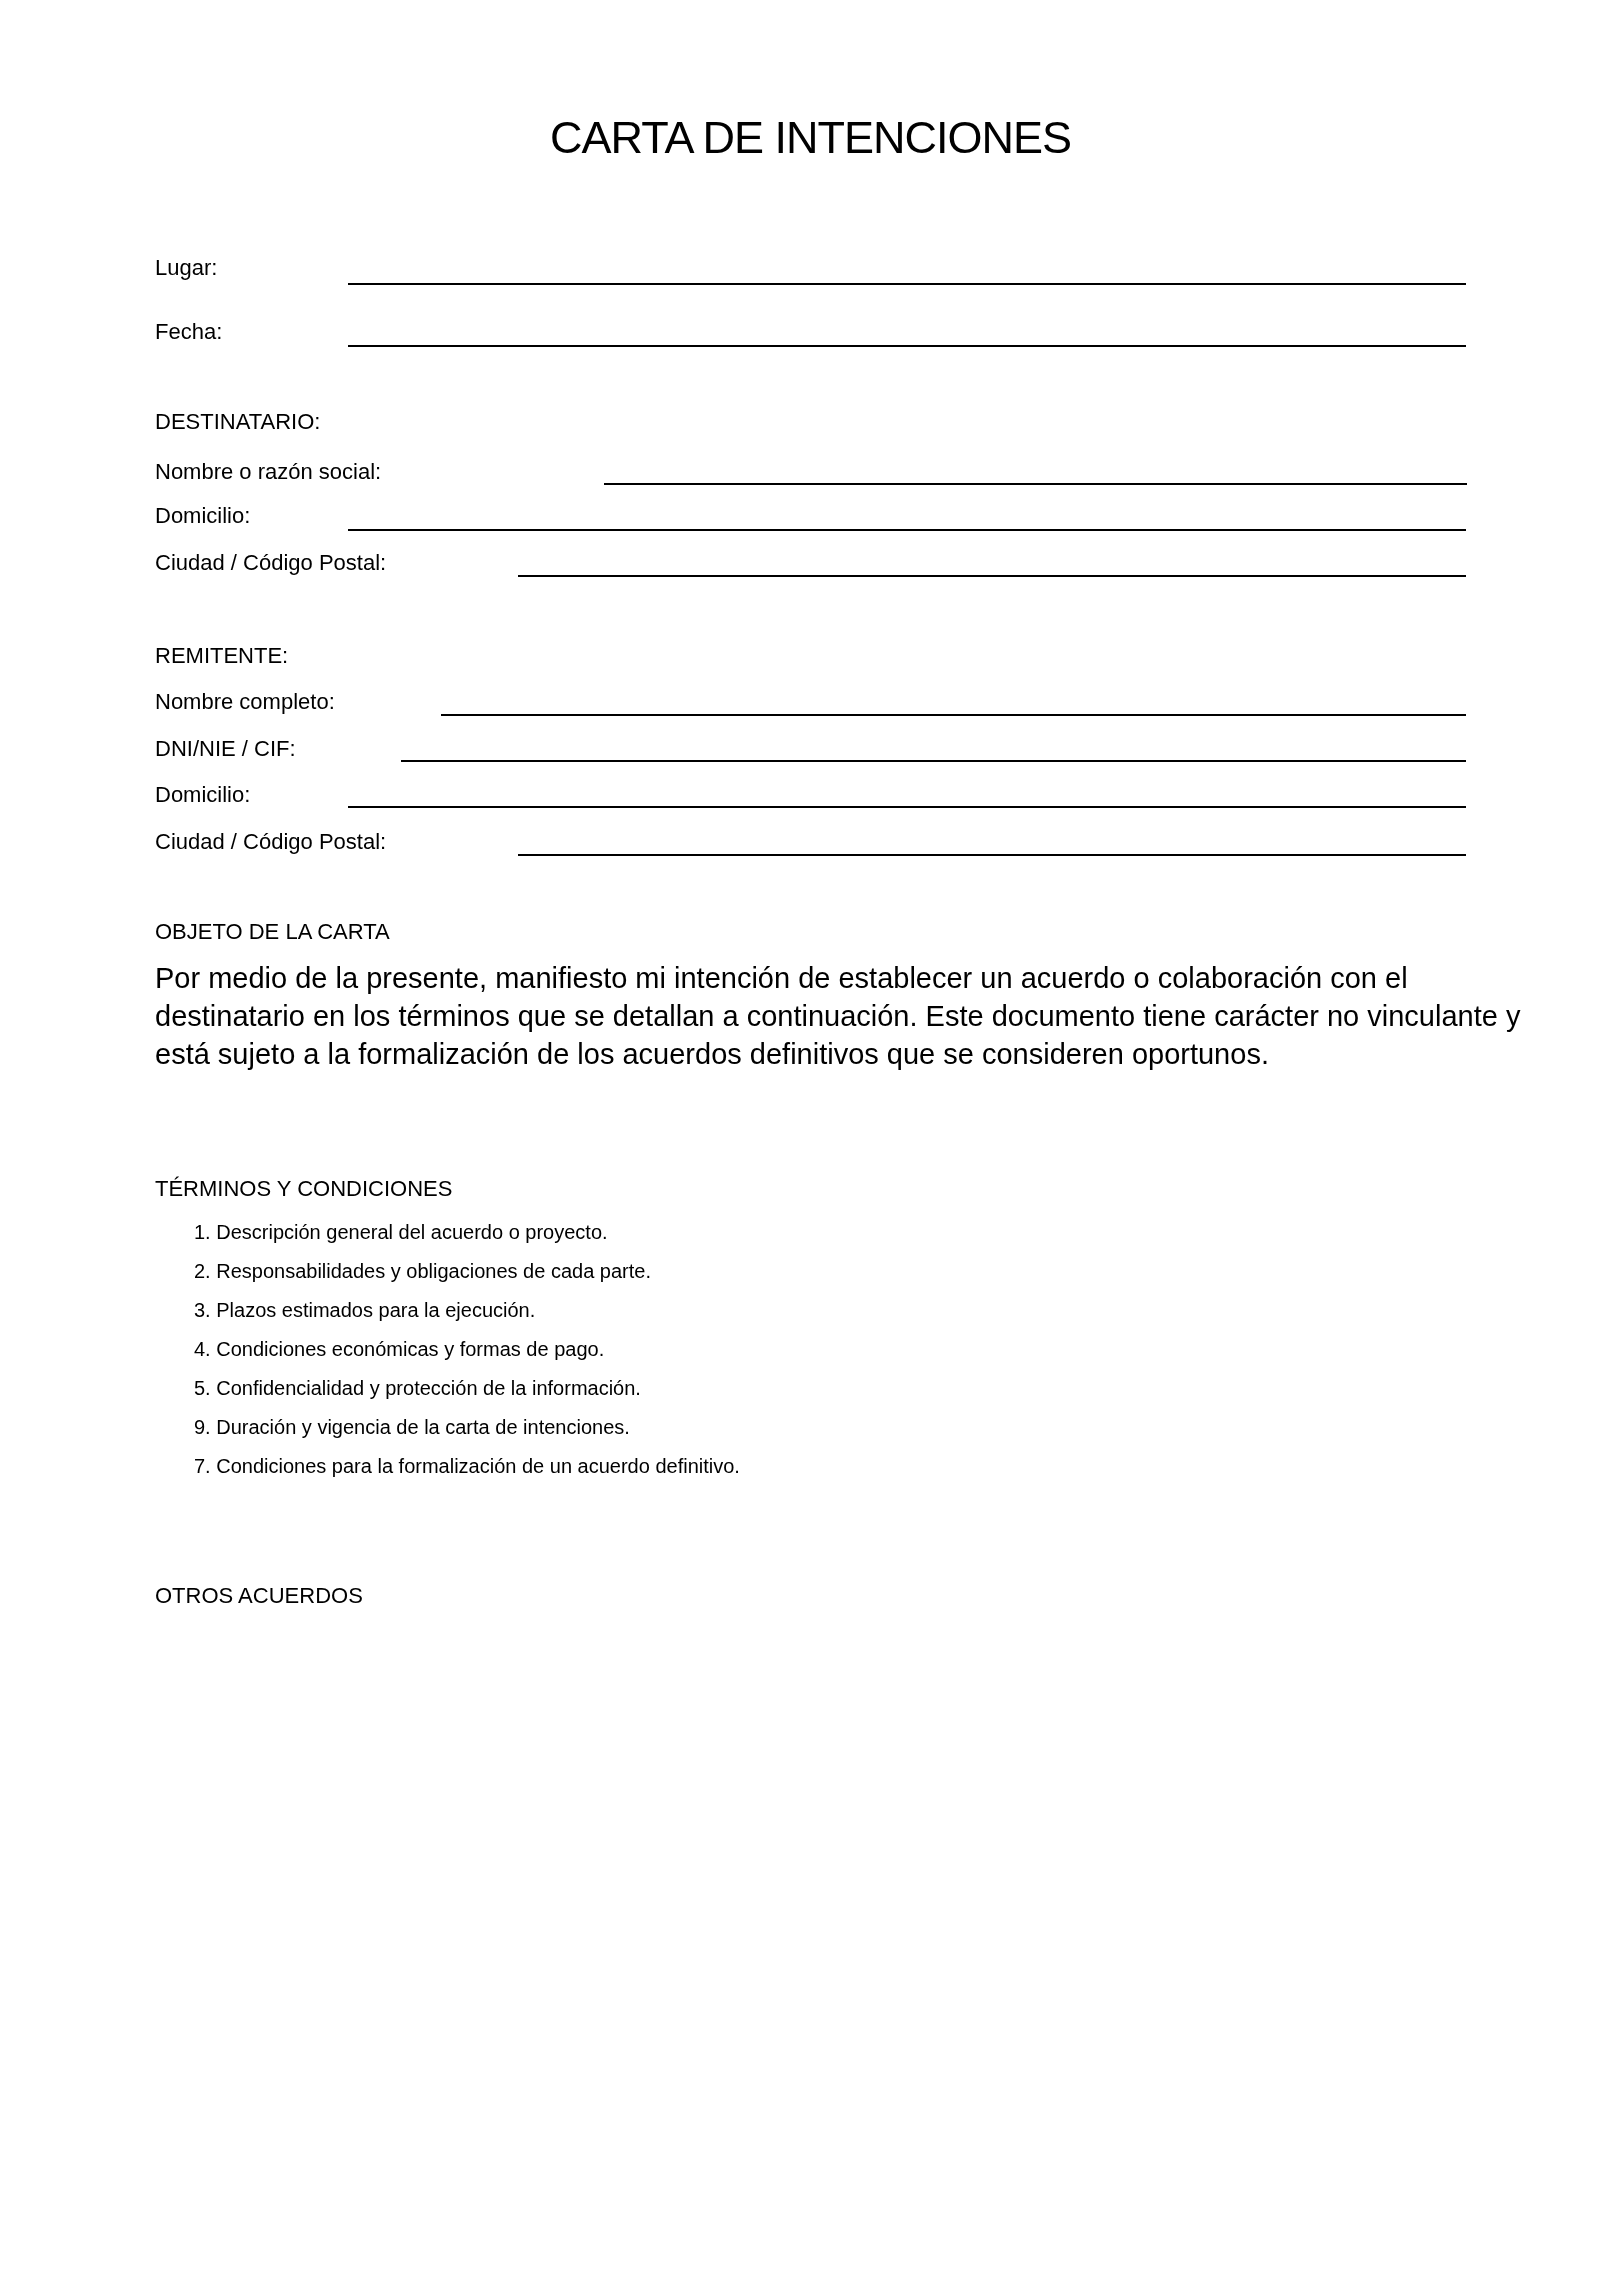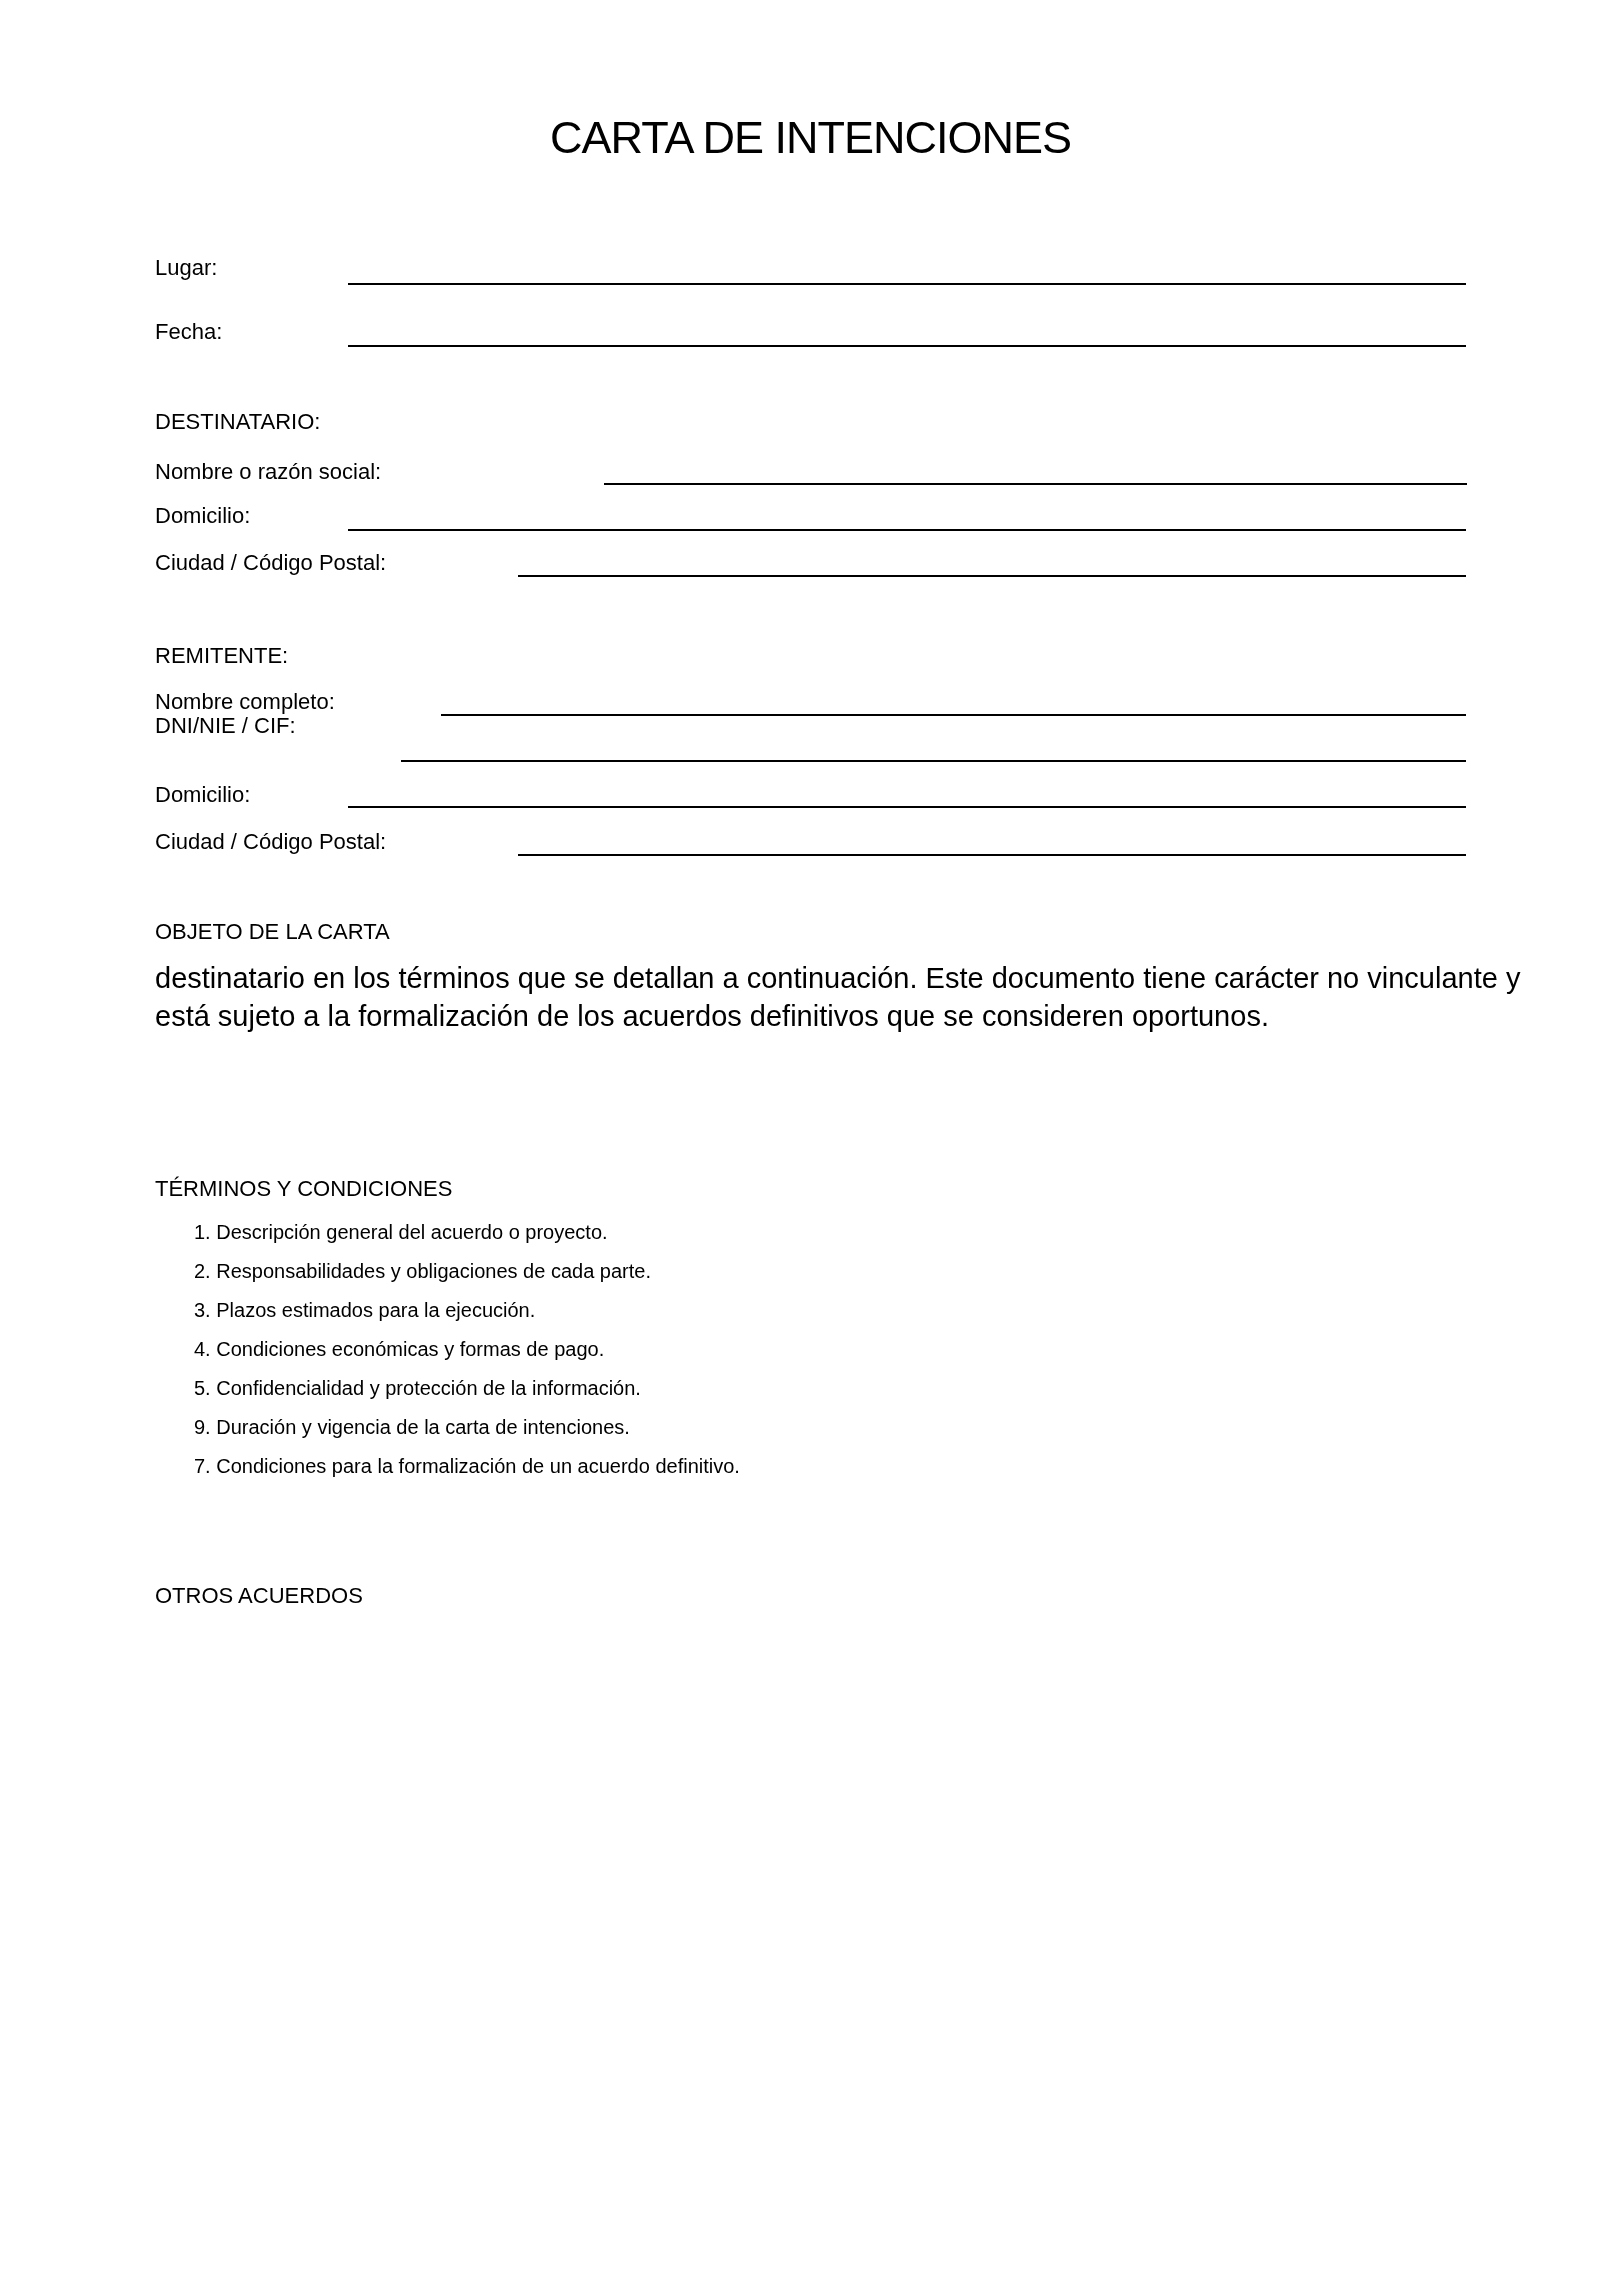--- a/index.html
+++ b/index.html
@@ -79,31 +79,32 @@
   <div class="uline" style="top:529px;left:348px;width:1118px"></div>
 
   <div class="lbl" style="top:545px">Ciudad / Código Postal:</div>
   <div class="uline" style="top:575px;left:518px;width:948px"></div>
 
   <div class="lbl" style="top:638px">REMITENTE:</div>
 
   <div class="lbl" style="top:684px">Nombre completo:</div>
   <div class="uline" style="top:714px;left:441px;width:1025px"></div>
 
-  <div class="lbl" style="top:708px">DNI/NIE / CIF:</div>
+  <div class="lbl" style="top:731px">DNI/NIE / CIF:</div>
   <div class="uline" style="top:760px;left:401px;width:1065px"></div>
 
   <div class="lbl" style="top:777px">Domicilio:</div>
   <div class="uline" style="top:806px;left:348px;width:1118px"></div>
 
   <div class="lbl" style="top:824px">Ciudad / Código Postal:</div>
   <div class="uline" style="top:854px;left:518px;width:948px"></div>
 
   <div class="lbl" style="top:914px">OBJETO DE LA CARTA</div>
   <div class="para" style="top:959px">
+    <div>Por medio de la presente, manifiesto mi intención de establecer un acuerdo o colaboración con el</div>
     <div>destinatario en los términos que se detallan a continuación. Este documento tiene carácter no vinculante y</div>
     <div>está sujeto a la formalización de los acuerdos definitivos que se consideren oportunos.</div>
   </div>
 
   <div class="lbl" style="top:1171px">TÉRMINOS Y CONDICIONES</div>
   <div class="numlist" style="top:1213px">
     <div>1. Descripción general del acuerdo o proyecto.</div>
     <div>2. Responsabilidades y obligaciones de cada parte.</div>
     <div>3. Plazos estimados para la ejecución.</div>
     <div>4. Condiciones económicas y formas de pago.</div>

